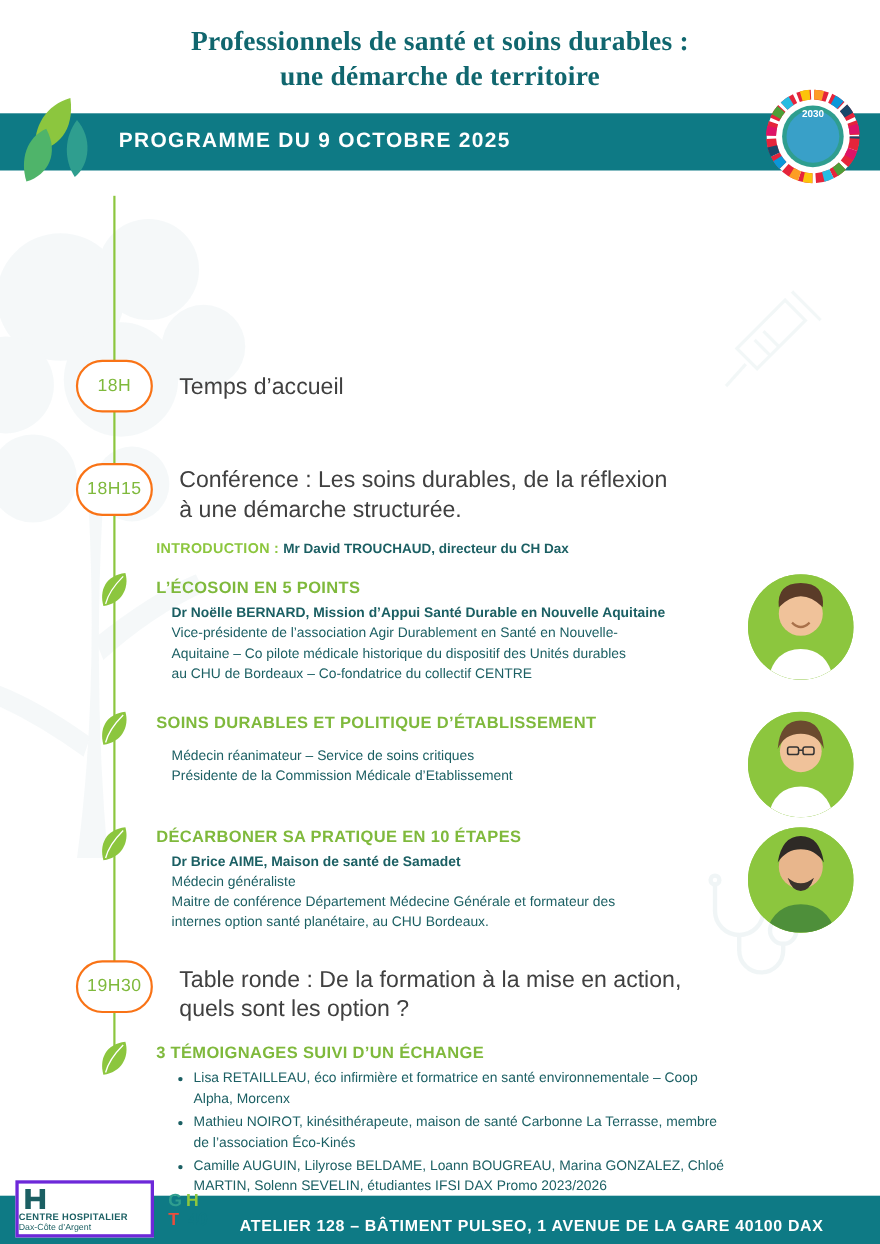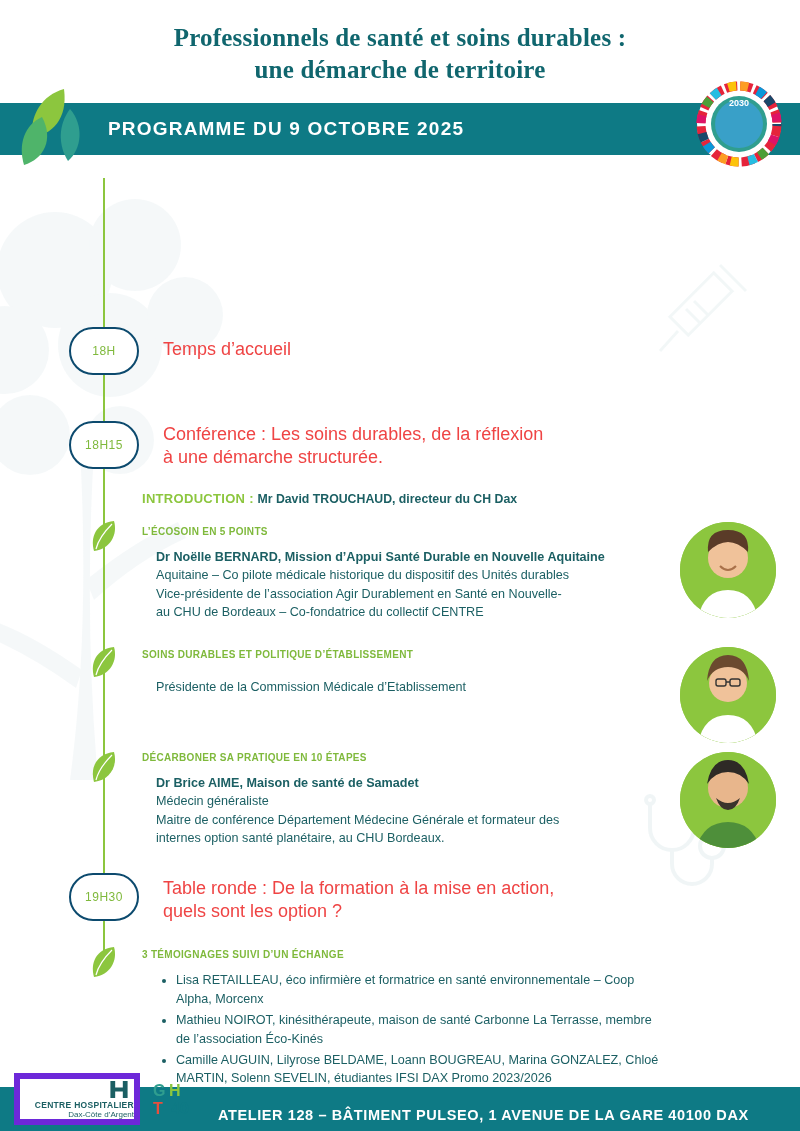--- a/index.html
+++ b/index.html
@@ -55,43 +55,43 @@
   
   .timeline-line {
     position:absolute; left:103px; top:178px; width:2px; height:790px;
     background:#8cc63e;
   }
   .content { position:relative; }
 
   .time-badge {
     position:absolute;
     width:70px; height:48px;
-    border:2px solid #0c4a6e;
+    border:2px solid #f97316;
     border-radius:26px;
     background:#ffffff;
     color:#7fb93c;
-    font-size:12px;
+    font-size:16px;
     display:flex; align-items:center; justify-content:center;
     letter-spacing:.5px;
   }
 
   .blk-title {
     position:absolute;
-    color:#ef4444;
-    font-size:18px;
+    color:#404040;
+    font-size:21px;
     line-height:1.3;
   }
 
   .leaf-bullet { position:absolute; width:30px; height:34px; }
 
   .sub-head {
     position:absolute;
     color:#7fb93c;
     font-weight:bold;
-    font-size:10px;
+    font-size:15px;
     letter-spacing:.3px;
     text-align:center;
   }
 
   .line-b { font-weight:bold; }
   .body-txt {
     position:absolute;
     font-size:12.6px;
     color:#1b5f63;
     line-height:1.45;
@@ -121,22 +121,22 @@
   .footer {
     position:absolute; left:0; bottom:0; width:800px; height:44px;
     background:#0e7a85;
     display:flex;align-items:center;
   }
   .footer .ftxt {
     color:#fff;font-weight:bold;font-size:14.5px;letter-spacing:.6px;margin-left:218px;margin-top:12px;
   }
   .logo-ch {
     position:absolute; left:14px; bottom:6px; width:126px; height:52px;
-    border:6px solid #6d28d9; background:#fff;
-    display:flex;flex-direction:column;align-items:flex-end;justify-content:center;
+    border:3px solid #6d28d9; background:#fff;
+    display:flex;flex-direction:column;align-items:flex-start;justify-content:center;
   }
   .logo-ch .l1 { font-size:8.5px; font-weight:bold; color:#1b5f63; letter-spacing:.3px;}
   .logo-ch .l2 { font-size:8px; color:#1b5f63;}
   .logo-ght {
     position:absolute; left:150px; bottom:10px; width:62px;height:44px;
     display:flex;align-items:center;justify-content:center;
   }
 </style>
 </head>
 <body>
@@ -226,32 +226,33 @@
     <span class="val">Mr David TROUCHAUD, directeur du CH Dax</span>
   </div>
 
   <svg class="leaf-bullet" style="left:88px; top:364px;" viewBox="0 0 30 34">
     <path d="M26 2 C8 4 2 18 6 32 C22 30 30 16 26 2 Z" fill="#8cc63e"></path>
     <path d="M24 5 C16 13 10 22 8 30" stroke="#ffffff" stroke-width="1.2" fill="none"></path>
   </svg>
   <div class="sub-head" style="left:142px; top:371px;">L’ÉCOSOIN EN 5 POINTS</div>
   <div class="body-txt" style="left:156px; top:393px; width:510px;">
     <div class="line-b">Dr Noëlle BERNARD, Mission d’Appui Santé Durable en Nouvelle Aquitaine</div>
+    <div>Vice-présidente de l’association Agir Durablement en Santé en Nouvelle-</div>
     <div>Aquitaine – Co pilote médicale historique du dispositif des Unités durables</div>
-    <div>Vice-présidente de l’association Agir Durablement en Santé en Nouvelle-</div>
     <div>au CHU de Bordeaux – Co-fondatrice du collectif CENTRE</div>
   </div>
 
   <svg class="leaf-bullet" style="left:88px; top:490px;" viewBox="0 0 30 34">
     <path d="M26 2 C8 4 2 18 6 32 C22 30 30 16 26 2 Z" fill="#8cc63e"></path>
     <path d="M24 5 C16 13 10 22 8 30" stroke="#ffffff" stroke-width="1.2" fill="none"></path>
   </svg>
   <div class="sub-head" style="left:142px; top:494px;">SOINS DURABLES ET POLITIQUE D’ÉTABLISSEMENT</div>
   <div class="body-txt" style="left:156px; top:517px; width:510px;">
     <div style="height:6px"></div>
+    <div>Médecin réanimateur – Service de soins critiques</div>
     <div>Présidente de la Commission Médicale d’Etablissement</div>
   </div>
 
   <svg class="leaf-bullet" style="left:88px; top:595px;" viewBox="0 0 30 34">
     <path d="M26 2 C8 4 2 18 6 32 C22 30 30 16 26 2 Z" fill="#8cc63e"></path>
     <path d="M24 5 C16 13 10 22 8 30" stroke="#ffffff" stroke-width="1.2" fill="none"></path>
   </svg>
   <div class="sub-head" style="left:142px; top:597px;">DÉCARBONER SA PRATIQUE EN 10 ÉTAPES</div>
   <div class="body-txt" style="left:156px; top:619px; width:510px;">
     <div class="line-b">Dr Brice AIME, Maison de santé de Samadet</div>

